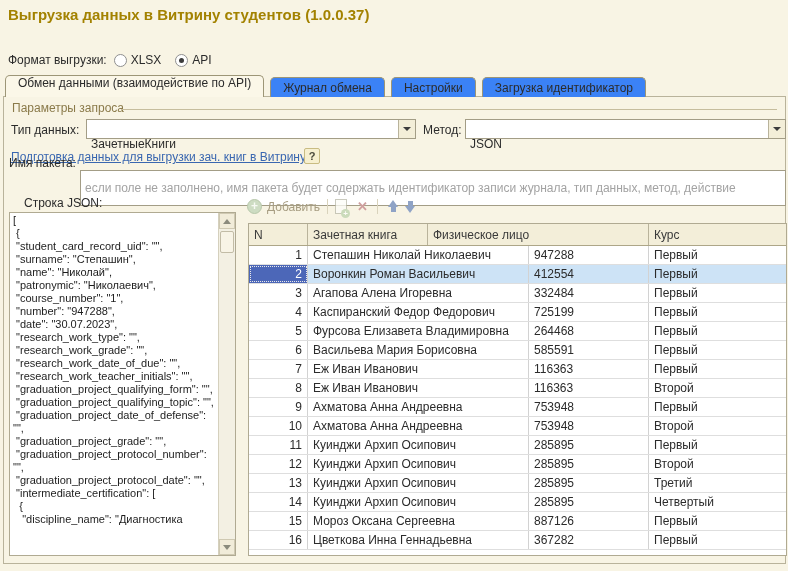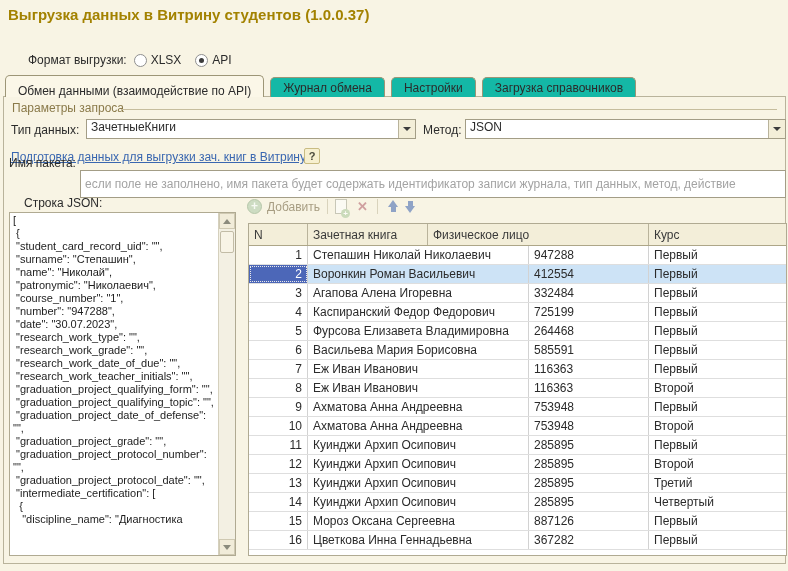--- a/index.html
+++ b/index.html
@@ -10,52 +10,52 @@
     font-family: "Liberation Sans", sans-serif;
     font-size: 12px;
     color: #2b2b2b;
     overflow: hidden;
   }
   .title {
     position: absolute; left: 8px; top: 6px;
     font-size: 15px; font-weight: bold; color: #a38200;
   }
   
-  .format-row { position: absolute; left: 8px; top: 52px; height: 16px; display: flex; align-items: center; margin-left: 20px; }
+  .format-row { position: absolute; left: 8px; top: 52px; height: 16px; display: flex; align-items: center; }
   .format-row .lbl { margin-right: 7px; }
   .radio-opt { display: flex; align-items: center; margin-right: 14px; }
   .radio { width: 13px; height: 13px; border: 1px solid #8f8f8f; border-radius: 50%; background: #fff; position: relative; margin-right: 4px; }
   .radio.checked::after { content: ""; position: absolute; left: 3px; top: 3px; width: 5px; height: 5px; border-radius: 50%; background: #3c3c3c; }
   
   .tabs { position: absolute; left: 5px; top: 75px; display: flex; align-items: flex-end; height: 22px; z-index: 2; }
   .tab {
     border: 1px solid #9d9677; border-bottom: none; border-radius: 5px 5px 0 0;
-    padding: 3px 12px; background: #14b8a6; height: 20px; margin-right: 6px; white-space: nowrap;
-  }
-  .tab.active { background: #fbf7e8; height: 22px; padding-top: 8px; }
+    padding: 3px 12px; background: #3b82f6; height: 20px; margin-right: 6px; white-space: nowrap;
+  }
+  .tab.active { background: #fbf7e8; height: 22px; padding-top: 0; }
   
   .panel {
     position: absolute; left: 3px; top: 96px; width: 783px; height: 468px;
     border: 1px solid #b9b39b; background: #f8f4e4;
   }
   .panel > * { position: absolute; }
   .group-label { left: 8px; top: 4px; color: #8a7a4a; }
   .group-line { left: 117px; right: 8px; top: 12px; border-top: 1px solid #c6bd9d; height: 0; }
   .fld-label { white-space: nowrap; }
   .select { background: #fff; border: 1px solid #a39d86; display: flex; height: 20px; }
-  .select .val { flex: 1; padding: 0 4px; overflow: hidden; white-space: nowrap; }
+  .select .val { flex: 1; padding: 17px 4px; overflow: hidden; white-space: nowrap; }
   .select .btn { width: 17px; background: #f3eed8; border-left: 1px solid #b9b39b; display: flex; align-items: center; justify-content: center; }
   .select .btn::after { content: ""; border-left: 4px solid transparent; border-right: 4px solid transparent; border-top: 4px solid #3c3c3c; }
   .link { color: #3a67b0; text-decoration: underline; white-space: nowrap; cursor: pointer; }
   .help-btn {
     width: 16px; height: 16px; background: #f7f0cf; border: 1px solid #c9bc82; border-radius: 2px;
     text-align: center; line-height: 14px; font-weight: bold; color: #4a4a3a; font-size: 11px;
   }
   .pkg-input {
-    height: 28px; border: 1px solid #a39d86; background: #fff; padding: 2px 4px;
+    height: 36px; border: 1px solid #a39d86; background: #fff; padding: 2px 4px;
     font-family: "Liberation Sans", sans-serif; font-size: 12px; color: #0f172a; outline: none;
   }
   .pkg-input::placeholder { color: #a3a3a3; }
   
   .json-box { border: 1px solid #b0aa92; background: #fff; display: flex; }
   .json-text {
     flex: 1; padding: 1px 3px; font-size: 11px; line-height: 13px;
     white-space: pre-wrap; word-wrap: break-word; overflow: hidden; color: #1d1d1d;
   }
   .sbar { width: 17px; border-left: 1px solid #d5d0bd; background: #f3f0e3; display: flex; flex-direction: column; align-items: center; }
@@ -112,21 +112,21 @@
   <span class="radio-opt">
     <span class="radio checked"></span>
     <span>API</span>
   </span>
 </div>
 
 <div class="tabs">
   <div class="tab active">Обмен данными (взаимодействие по API)</div>
   <div class="tab">Журнал обмена</div>
   <div class="tab">Настройки</div>
-  <div class="tab">Загрузка справочников</div>
+  <div class="tab">Загрузка идентификатор</div>
 </div>
 
 <div class="panel">
   <div class="group-label">Параметры запроса</div>
   <div class="group-line"></div>
 
   <div class="fld-label" style="left:7px; top:26px;">Тип данных:</div>
   <div class="select" style="left:82px; top:22px; width:330px;">
     <div class="val">ЗачетныеКниги</div>
     <div class="btn"></div>

